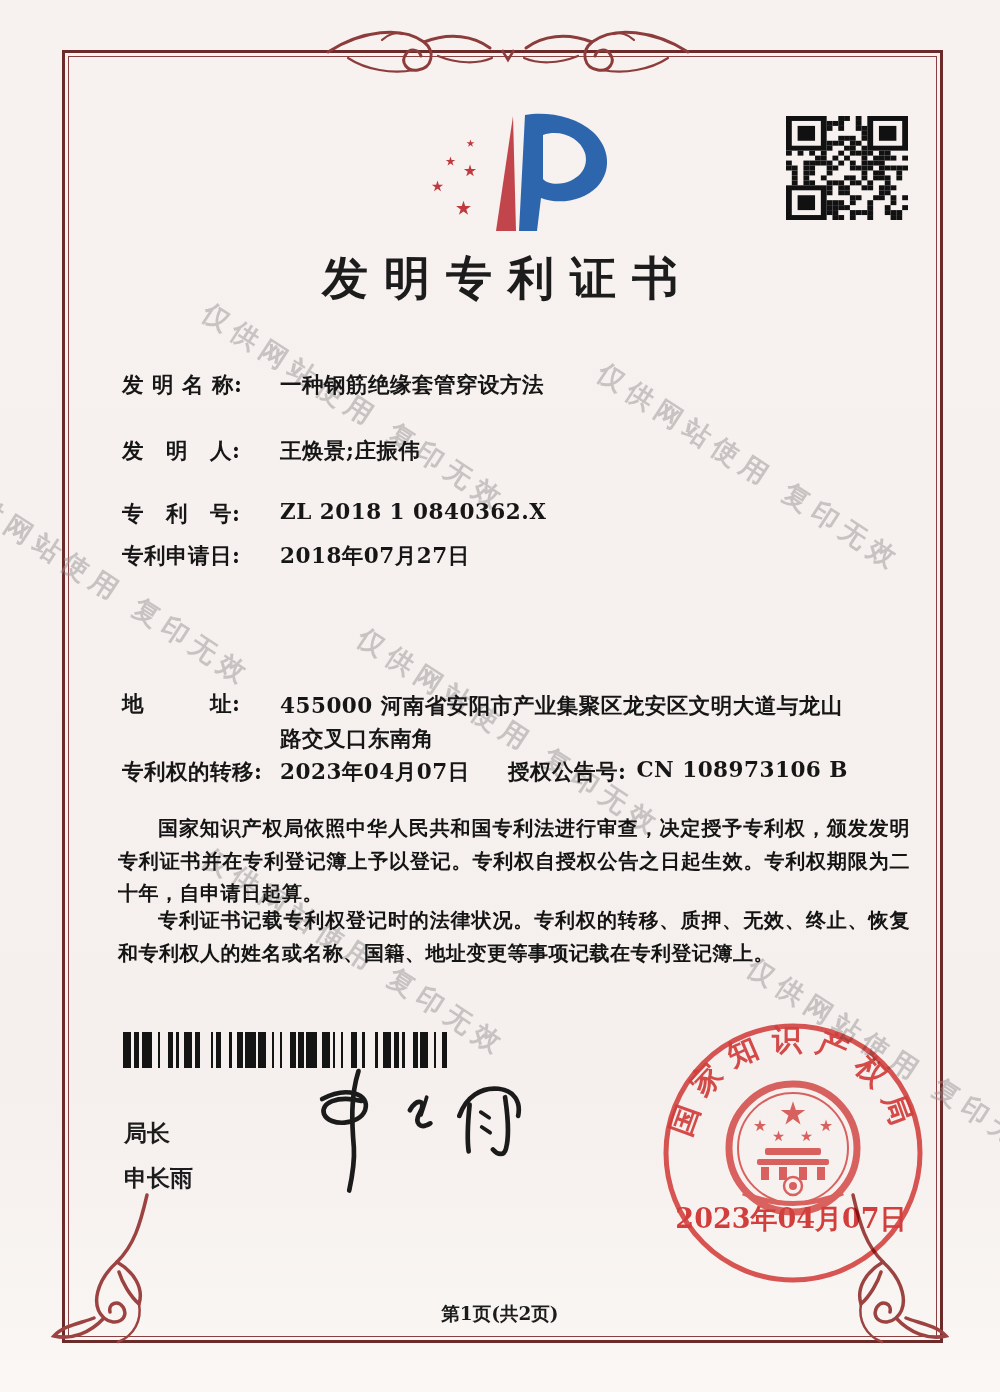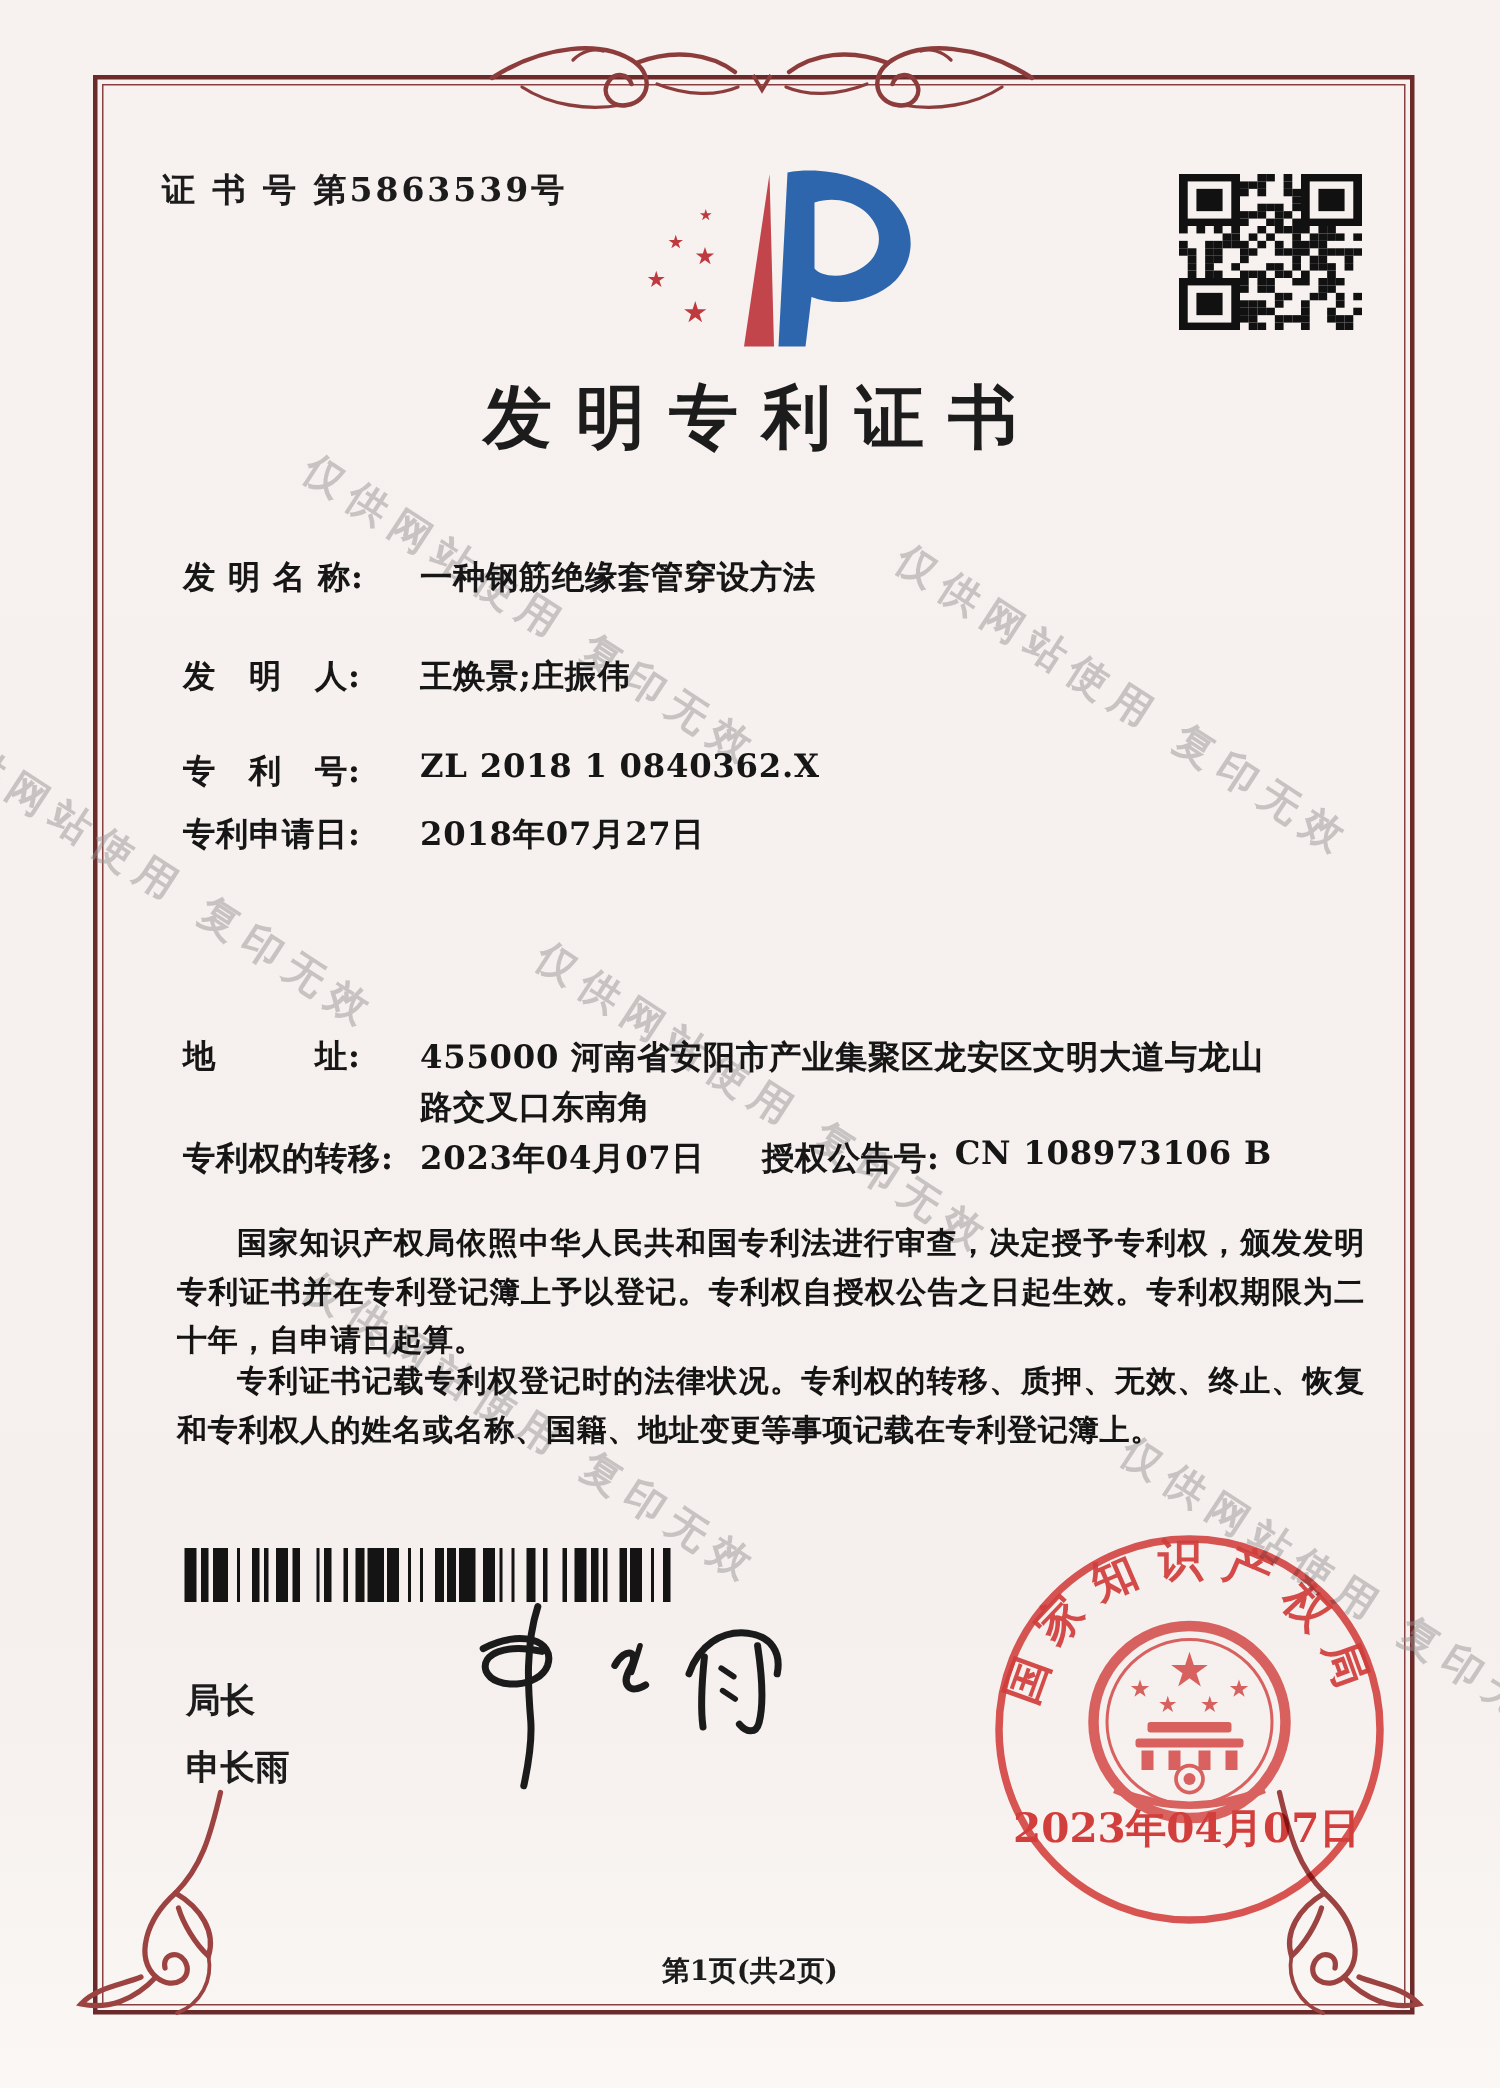--- a/index.html
+++ b/index.html
@@ -81,21 +81,20 @@
       <use href="#cornerFl"></use>
     </svg>
 
   <span class="wm" style="left:215px;top:295px">仅供网站使用 复印无效</span>
   <span class="wm" style="left:610px;top:355px">仅供网站使用 复印无效</span>
   <span class="wm" style="left:-40px;top:470px">仅供网站使用 复印无效</span>
   <span class="wm" style="left:370px;top:620px">仅供网站使用 复印无效</span>
   <span class="wm" style="left:215px;top:840px">仅供网站使用 复印无效</span>
   <span class="wm" style="left:760px;top:950px">仅供网站使用 复印无效</span>
 
-  <div class="abs certno">证 书 号 第5863539号</div>
 
   <svg class="abs" style="left:413px;top:110px" width="205" height="128" viewBox="0 0 205 128">
     <polygon points="100,6 83,121 103,121" fill="#c2454b"></polygon>
     <path d="M112,5 C133,1 163,6 180,22 C197,38 199,61 184,77 C170,91 146,95 128,88 L124,121 L106,121 Z
              M130,25 C148,19 167,28 172,43 C176,57 167,69 151,73 C142,75 133,73 130,69 Z" fill="#2e66ae" fill-rule="evenodd"></path>
     <use href="#star" x="53" y="29" width="9" height="9" fill="#bf3a3f"></use>
     <use href="#star" x="32" y="46" width="11" height="11" fill="#bf3a3f"></use>
     <use href="#star" x="50" y="54" width="14" height="14" fill="#bf3a3f"></use>
     <use href="#star" x="18" y="70" width="13" height="13" fill="#bf3a3f"></use>
     <use href="#star" x="42" y="90" width="17" height="17" fill="#bf3a3f"></use>

